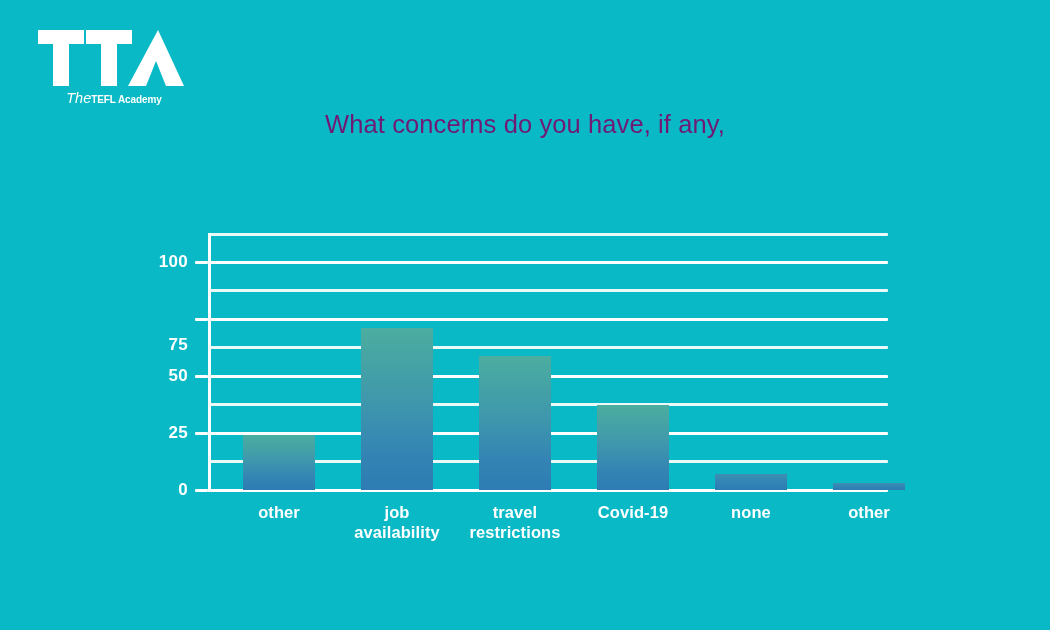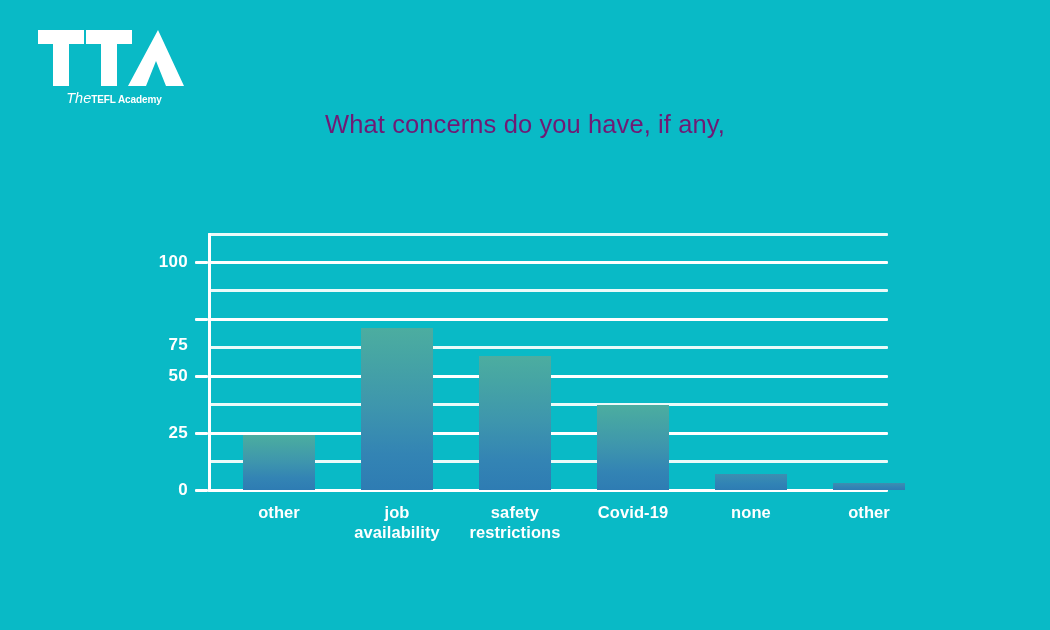--- a/index.html
+++ b/index.html
@@ -163,20 +163,20 @@
         <div class="bar" title="safety: 24" style="left: 243px; top: 435.387px; width: 72px; height: 54.6133px;"></div>
         <div class="bar" title="job availability: 71" style="left: 361px; top: 328.436px; width: 72px; height: 161.564px;"></div>
         <div class="bar" title="travel restrictions: 59" style="left: 479px; top: 355.742px; width: 72px; height: 134.258px;"></div>
         <div class="bar" title="Covid-19: 37.5" style="left: 597px; top: 404.667px; width: 72px; height: 85.3333px;"></div>
         <div class="bar short" title="none: 7" style="left: 715px; top: 474.071px; width: 72px; height: 15.9289px;"></div>
         <div class="bar short" title="other: 3" style="left: 833px; top: 483.173px; width: 72px; height: 6.82667px;"></div>
       </div>
     <div id="xlabel-layer">
         <div class="xlabel" style="left: 209px; width: 140px; top: 503px;"><span>other</span></div>
         <div class="xlabel" style="left: 327px; width: 140px; top: 503px;"><span>job</span><br><span>availability</span></div>
-        <div class="xlabel" style="left: 445px; width: 140px; top: 503px;"><span>safety</span><br><span>restrictions</span></div>
+        <div class="xlabel" style="left: 445px; width: 140px; top: 503px;"><span>travel</span><br><span>restrictions</span></div>
         <div class="xlabel" style="left: 563px; width: 140px; top: 503px;"><span>Covid-19</span></div>
         <div class="xlabel" style="left: 681px; width: 140px; top: 503px;"><span>none</span></div>
         <div class="xlabel" style="left: 799px; width: 140px; top: 503px;"><span>other</span></div>
       </div>
   </div>
 
 </div>
 
 </body></html>

